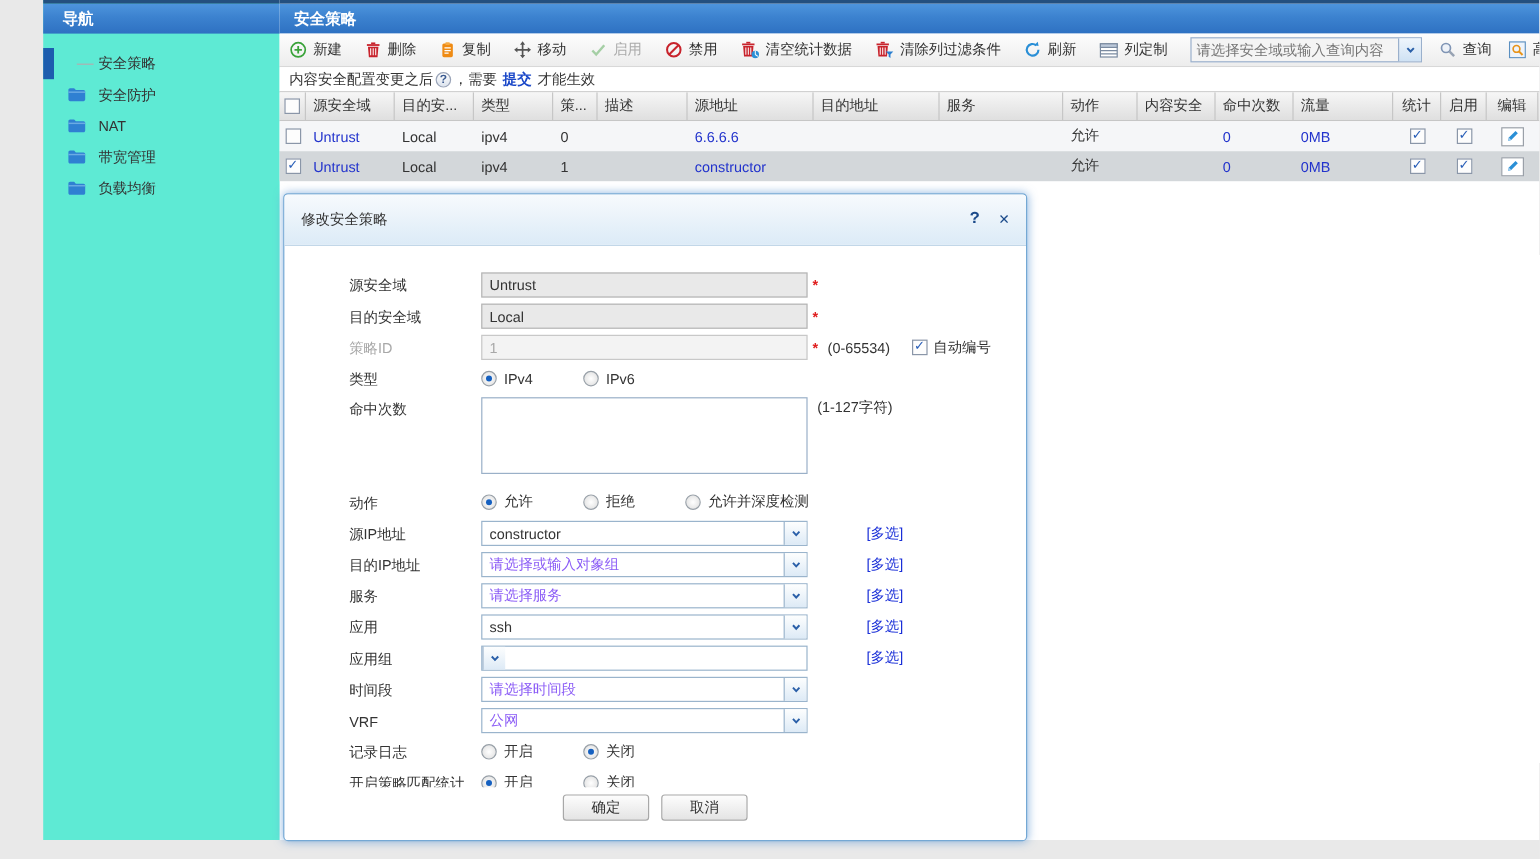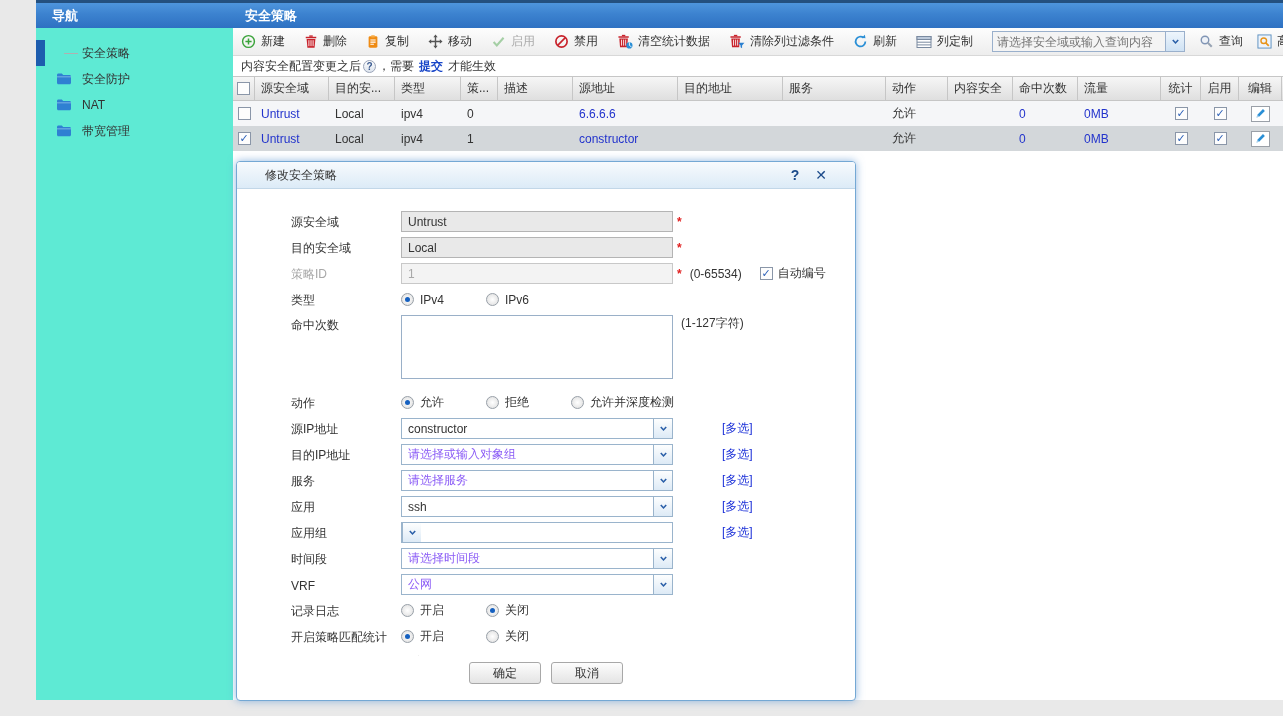--- a/index.html
+++ b/index.html
@@ -71,22 +71,22 @@
   .editbtn { width:19px; height:16px; border:1px solid #9aa0a8; background:#fff; display:inline-flex;
     align-items:center; justify-content:center; cursor:pointer; }
 
   
   .bottom-strip { position:absolute; left:0; top:700px; width:1283px; height:16px; background:#e9e9e9; z-index:1; }
 
   
   .dialog { position:absolute; left:236px; top:161px; width:620px; height:540px; background:#fff;
     border:1px solid #74a8d4; border-radius:4px; box-shadow:0 0 8px rgba(110,160,215,.75); z-index:10;
     display:flex; flex-direction:column; }
-  .dlg-head { height:27px; flex:none; background:linear-gradient(#f7fafd,#dcebf7); border-bottom:1px solid #c2d7e8;
-    border-radius:3px 3px 0 0; display:flex; align-items:center; padding:0 28px; }
+  .dlg-head { height:43px; flex:none; background:linear-gradient(#f7fafd,#dcebf7); border-bottom:1px solid #c2d7e8;
+    border-radius:3px 3px 0 0; display:flex; align-items:center; padding:0 14px;font-family:Liberation Mono, monospace; }
   .dlg-title { color:#333; }
   .dlg-tools { margin-left:auto; display:flex; gap:16px; color:#1b4a8a; font-weight:bold; font-size:14px; }
   .dlg-tools span { cursor:pointer; }
   .dlg-body { flex:1; padding-top:22px; overflow:hidden; }
   .frow { display:flex; align-items:center; margin:0 0 5px 54px; min-height:21px; }
   .frow.top { align-items:flex-start; }
   .flabel { width:110px; flex:none; color:#333; padding-top:2px; }
   .flabel.dim { color:#a8a8a8; }
   .txt { width:272px; height:21px; border:1px solid #b4b4b4; background:#e9e9e9; color:#333; padding:0 6px;
     font-size:12px; font-family:inherit; }
@@ -143,20 +143,29 @@
       </div>
       <div class="nav-item">
         <span class="folder">
           <svg width="16" height="13" viewBox="0 0 16 13">
               <path d="M1 3c0-.8.6-1.5 1.4-1.5h3.4l1.4 1.6h6.4c.8 0 1.4.7 1.4 1.5v6.2c0 .8-.6 1.5-1.4 1.5H2.4c-.8 0-1.4-.7-1.4-1.5z" fill="#2f80d2"></path>
               <rect x="1" y="4.2" width="14" height="1.2" fill="#6babe4"></rect>
             </svg>
         </span>
         <span>带宽管理</span>
       </div>
+      <div class="nav-item">
+        <span class="folder">
+          <svg width="16" height="13" viewBox="0 0 16 13">
+              <path d="M1 3c0-.8.6-1.5 1.4-1.5h3.4l1.4 1.6h6.4c.8 0 1.4.7 1.4 1.5v6.2c0 .8-.6 1.5-1.4 1.5H2.4c-.8 0-1.4-.7-1.4-1.5z" fill="#2f80d2"></path>
+              <rect x="1" y="4.2" width="14" height="1.2" fill="#6babe4"></rect>
+            </svg>
+        </span>
+        <span>负载均衡</span>
+      </div>
     </div>
   </div>
 
   <div class="main">
     <div class="bluebar">
       <span>安全策略</span>
     </div>
 
     <div class="toolbar">
       <div class="tbtn">

